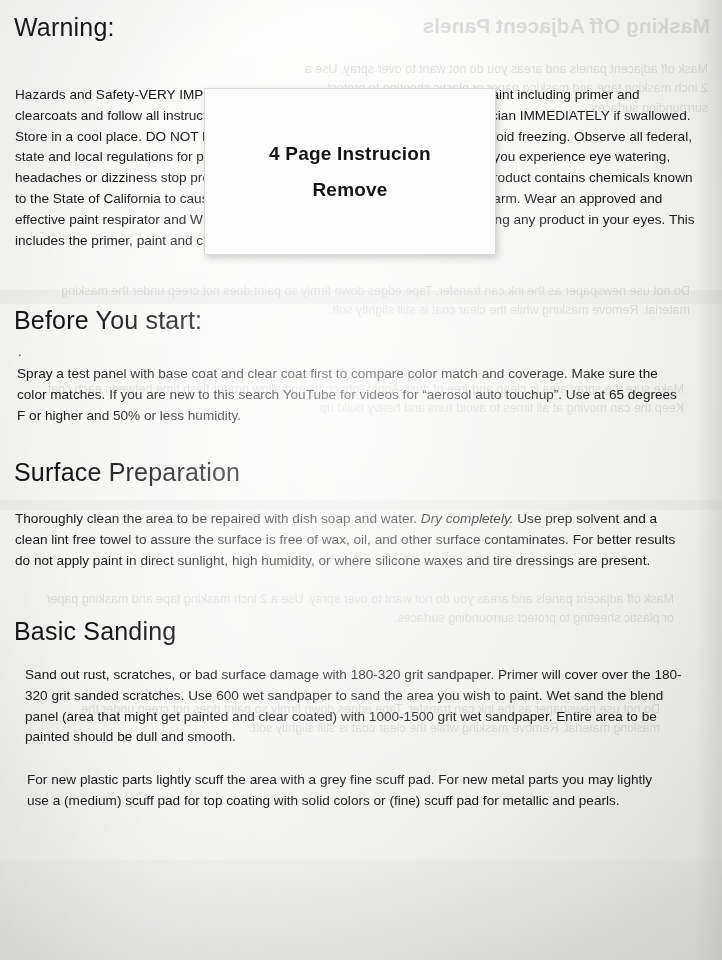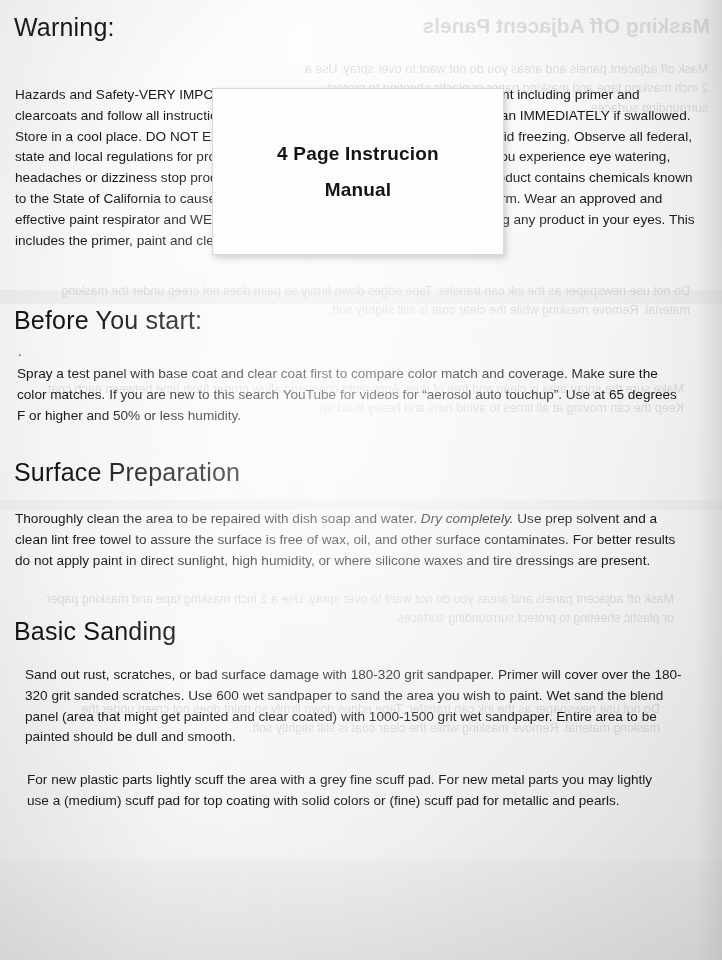--- a/index.html
+++ b/index.html
@@ -75,21 +75,21 @@
 
   .blk { position: absolute; }
 
   
   #warning-heading { left: 14px; top: 13px; }
   #warning-text { left: 15px; top: 85px; width: 680px; }
 
   
   #overlay-card {
     position: absolute;
-    left: 212px;
+    left: 204px;
     top: 88px;
     width: 290px;
     height: 165px;
     background: #fdfdfd;
     border: 1px solid #d8d8d6;
     box-shadow: 2px 3px 7px rgba(0,0,0,0.18);
     display: flex;
     flex-direction: column;
     align-items: center;
     justify-content: center;
@@ -161,17 +161,17 @@
     <p class="body blk" id="surface-text"><span>Thoroughly clean the area to be repaired with dish soap and water.  </span><span class="em">Dry completely.</span><span> Use prep solvent and a clean lint free towel to assure the surface is free of wax, oil, and other surface contaminates. For better results do not apply paint in direct sunlight, high humidity, or where silicone waxes and tire dressings are present.</span></p>
 
     <h1 class="sec blk" id="sanding-heading">Basic Sanding</h1>
     <p class="body blk" id="sanding-text-1">Sand out rust, scratches, or bad surface damage with 180-320 grit sandpaper. Primer will cover over the 180-320 grit sanded scratches. Use 600 wet sandpaper to sand the area you wish to paint. Wet sand the blend panel (area that might get painted and clear coated) with 1000-1500 grit wet sandpaper. Entire area to be painted should be dull and smooth.</p>
     <p class="body blk" id="sanding-text-2">For new plastic parts lightly scuff the area with a grey fine scuff pad. For new metal parts you may lightly use a (medium) scuff pad for top coating with solid colors or (fine) scuff pad for metallic and pearls.</p>
 
   </div>
 
   <div id="overlay-card">
     <div class="line">4 Page Instrucion</div>
-    <div class="line">Manual</div>
+    <div class="line">Remove</div>
   </div>
 
   <div class="vignette"></div>
 </div>
 
 </body></html>

